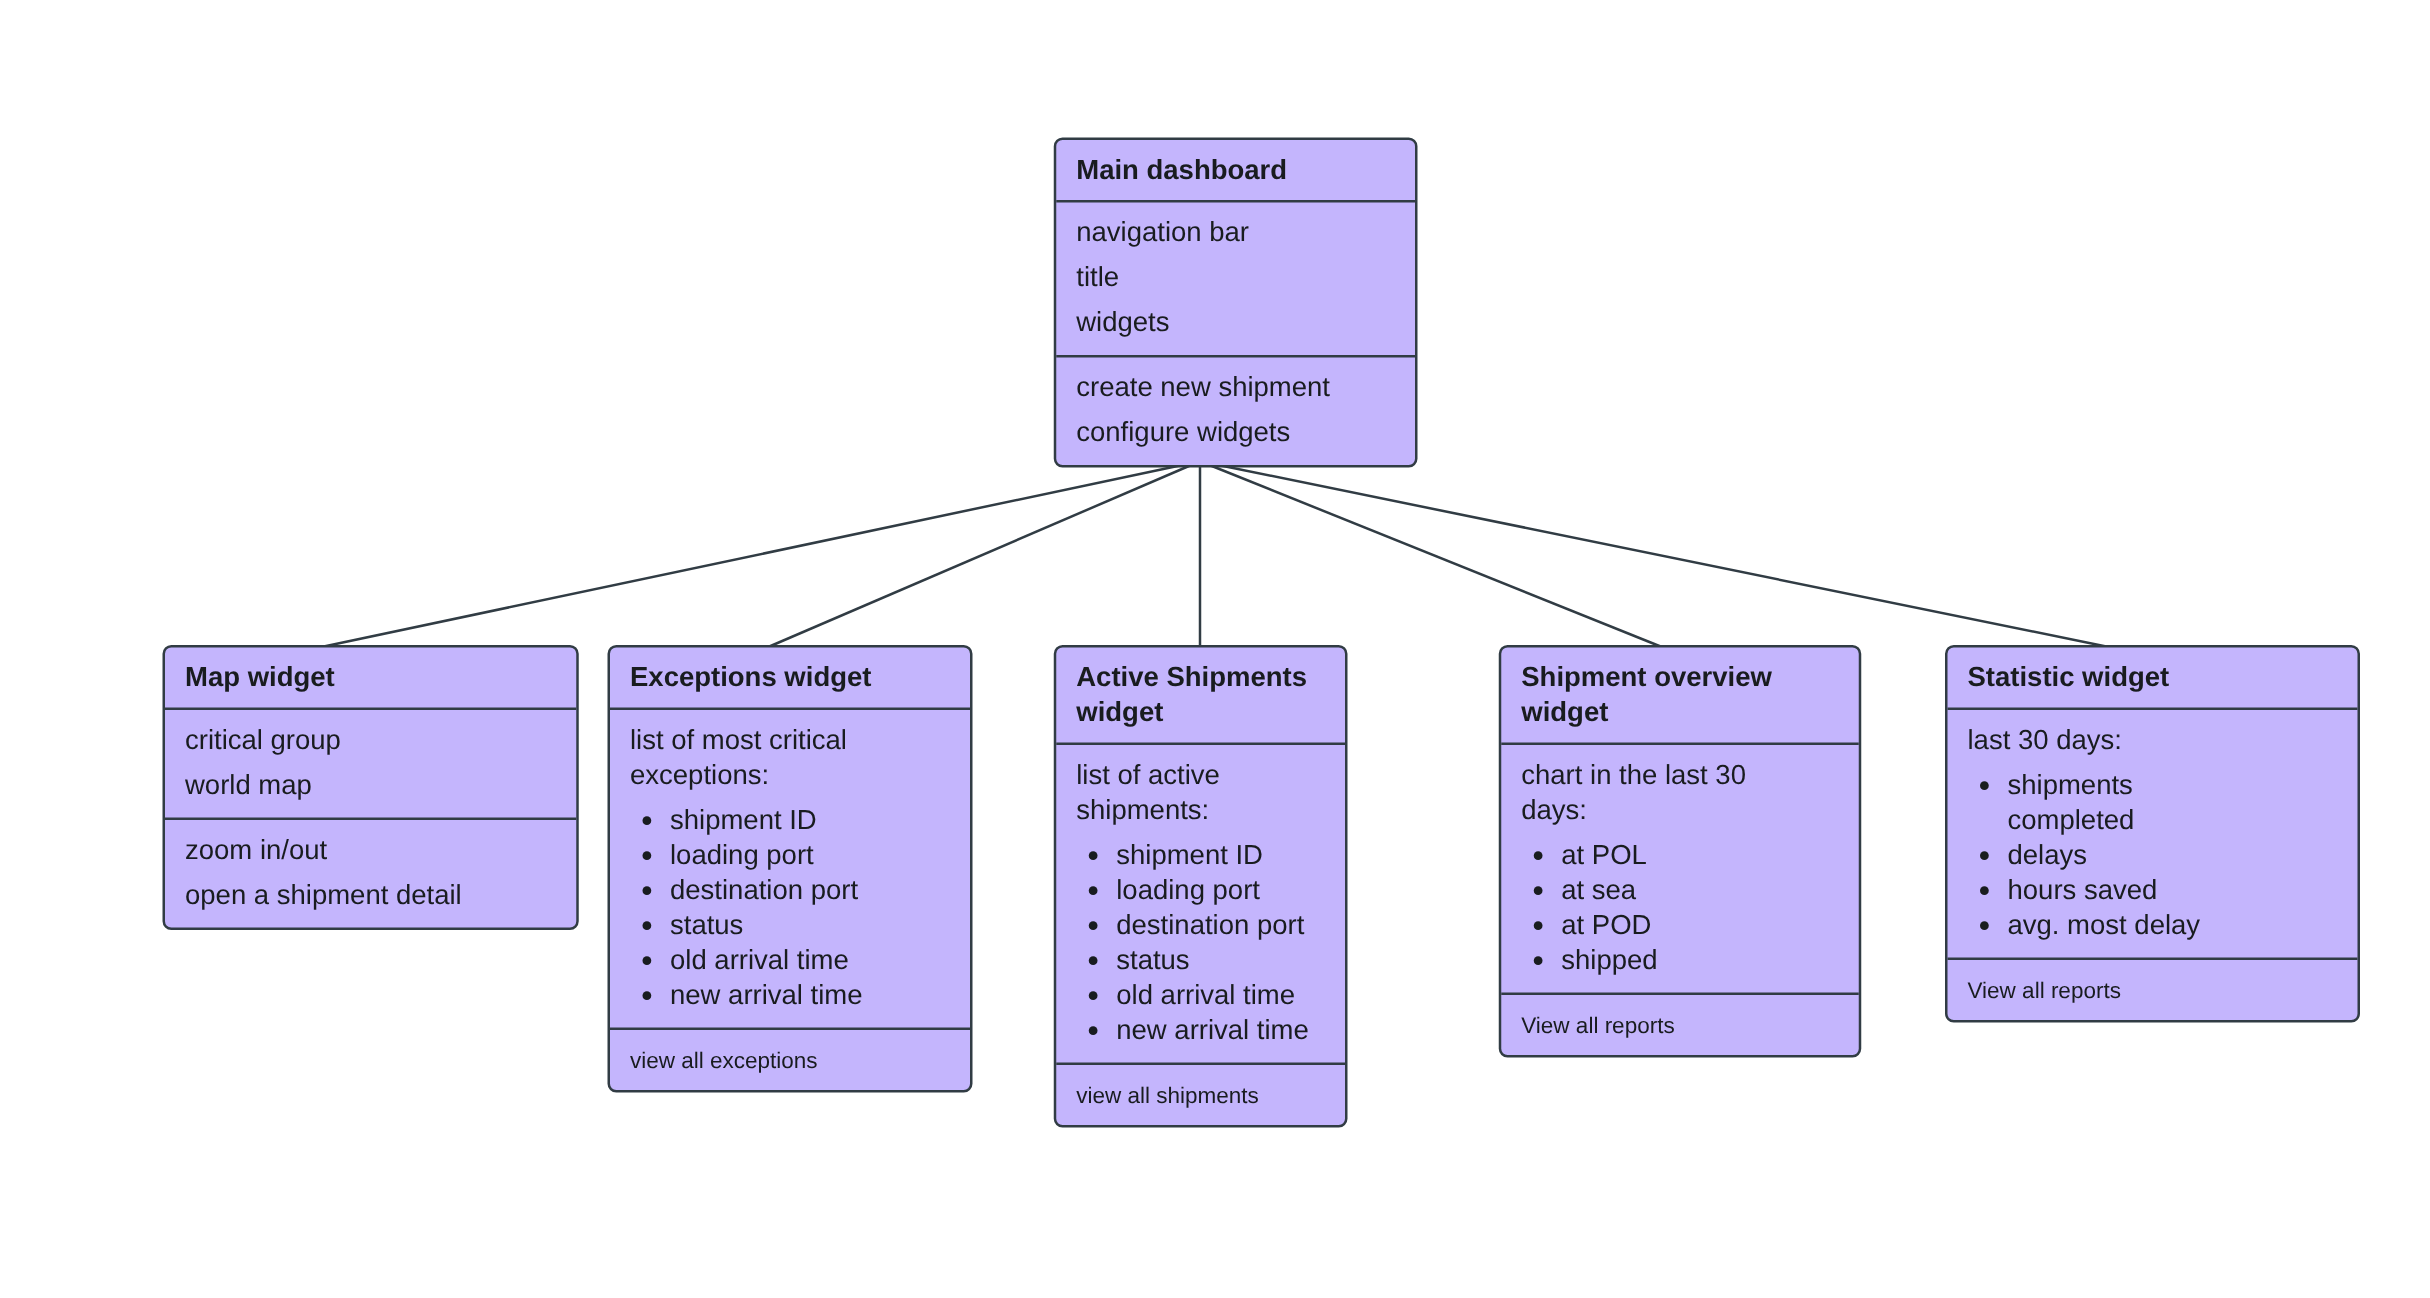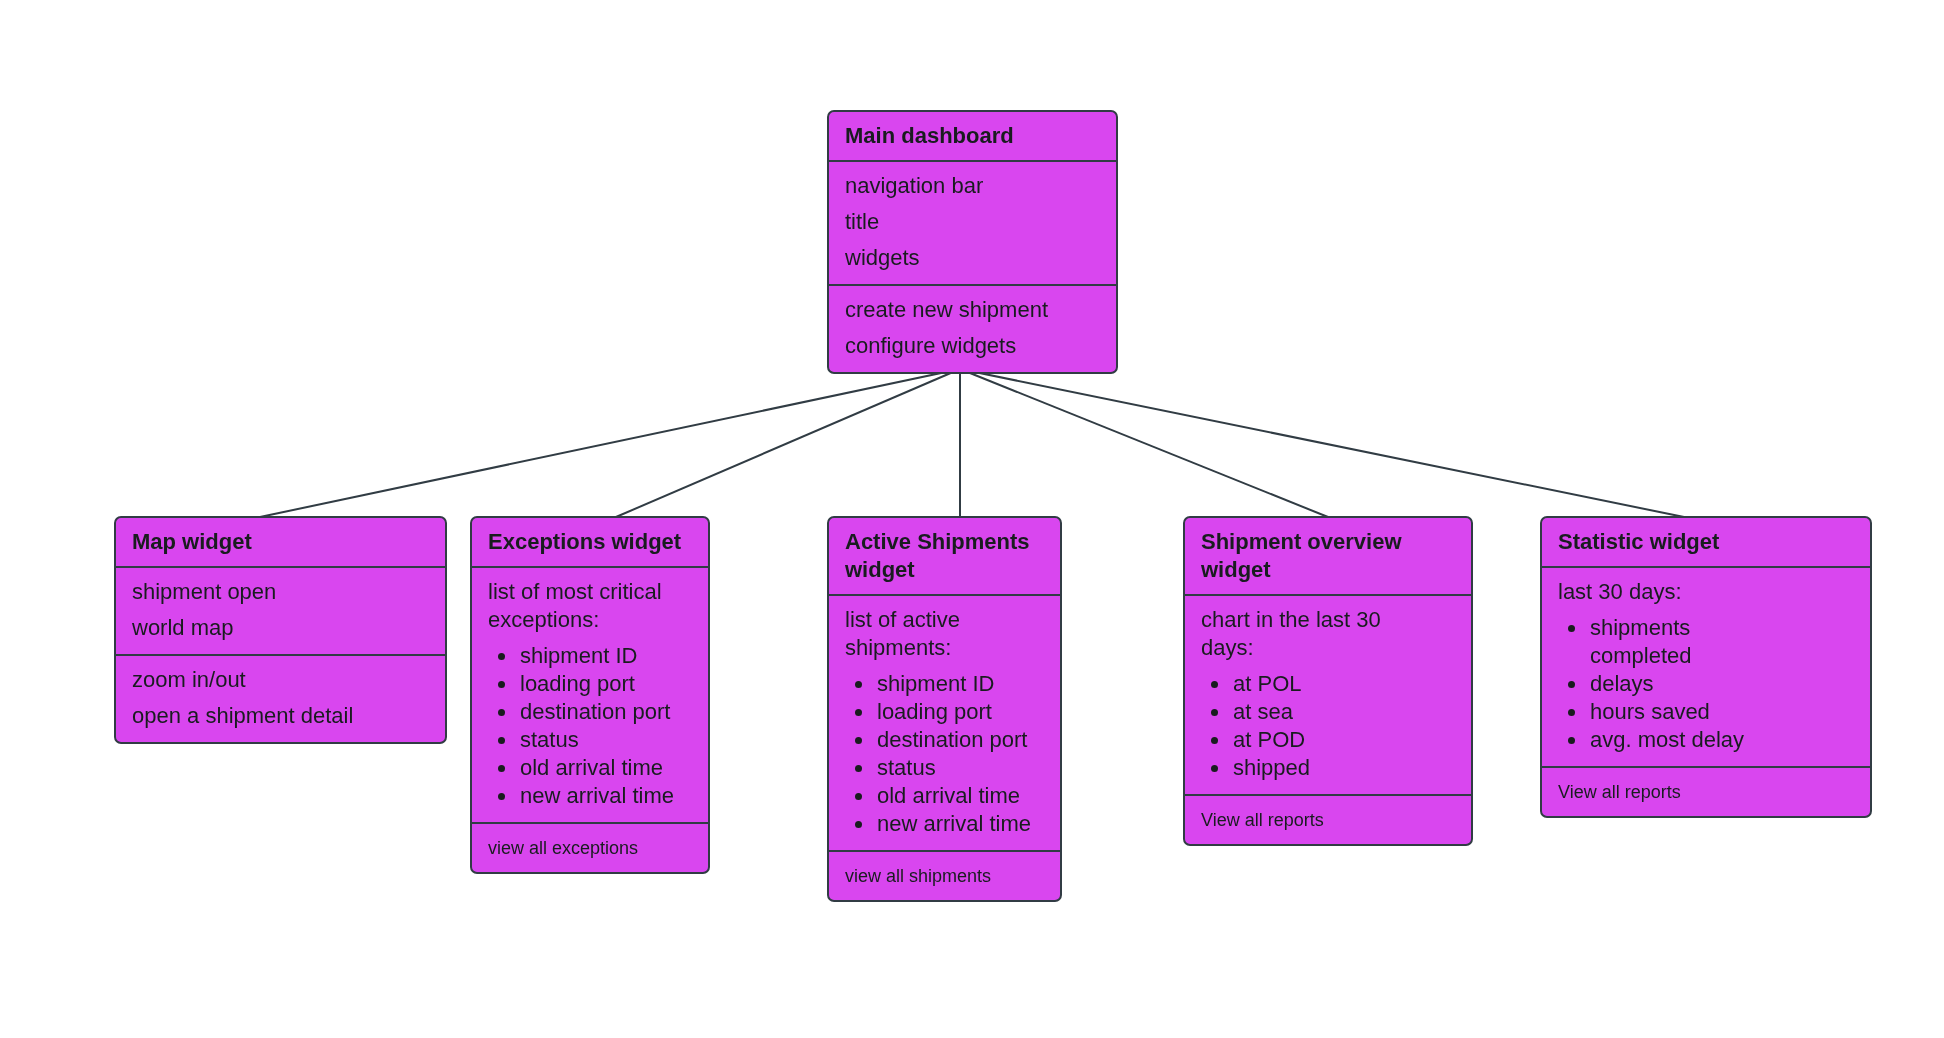--- a/index.html
+++ b/index.html
@@ -17,24 +17,25 @@
   }
   .wires {
     position: absolute;
     left: 0;
     top: 0;
     pointer-events: none;
   }
   .node {
     position: absolute;
     box-sizing: border-box;
-    background: #d946ef;
+    background: #c4b5fd;
     border: 2px solid #313c44;
     border-radius: 7px;
     color: #191c1f;
+    margin-left: 16px;
   }
   .node-title {
     font-size: 22px;
     font-weight: 700;
     line-height: 28px;
     padding: 10px 16px;
     border-bottom: 2px solid #313c44;
   }
   .sec {
     border-bottom: 2px solid #313c44;
@@ -68,21 +69,21 @@
   .w-title-active   { max-width: 220px; }
   .w-title-overview { max-width: 240px; }
   .w-intro-exceptions { max-width: 230px; }
   .w-intro-active     { max-width: 180px; }
   .w-intro-overview   { max-width: 210px; }
   .w-li-narrow        { max-width: 115px; }
 
   
   #node-main       { left: 827px;  top: 110px; width: 291px; }
   #node-map        { left: 114px;  top: 516px; width: 333px; }
-  #node-exceptions { left: 470px;  top: 516px; width: 240px; }
+  #node-exceptions { left: 470px;  top: 516px; width: 292px; }
   #node-active     { left: 827px;  top: 516px; width: 235px; }
   #node-overview   { left: 1183px; top: 516px; width: 290px; }
   #node-statistic  { left: 1540px; top: 516px; width: 332px; }
 </style>
 </head>
 <body>
 
 <svg class="wires" width="1944" height="1038" viewBox="0 0 1944 1038">
   <line x1="960" y1="369" x2="260" y2="517" stroke="#313c44" stroke-width="2"></line>
   <line x1="960" y1="369" x2="616" y2="517" stroke="#313c44" stroke-width="2"></line>
@@ -100,21 +101,21 @@
   </div>
   <div class="sec plain">
     <div>create new shipment</div>
     <div>configure widgets</div>
   </div>
 </div>
 
 <div class="node" id="node-map">
   <div class="node-title">Map widget</div>
   <div class="sec plain">
-    <div>shipment open</div>
+    <div>critical group</div>
     <div>world map</div>
   </div>
   <div class="sec plain">
     <div>zoom in/out</div>
     <div>open a shipment detail</div>
   </div>
 </div>
 
 <div class="node" id="node-exceptions">
   <div class="node-title">Exceptions widget</div>

